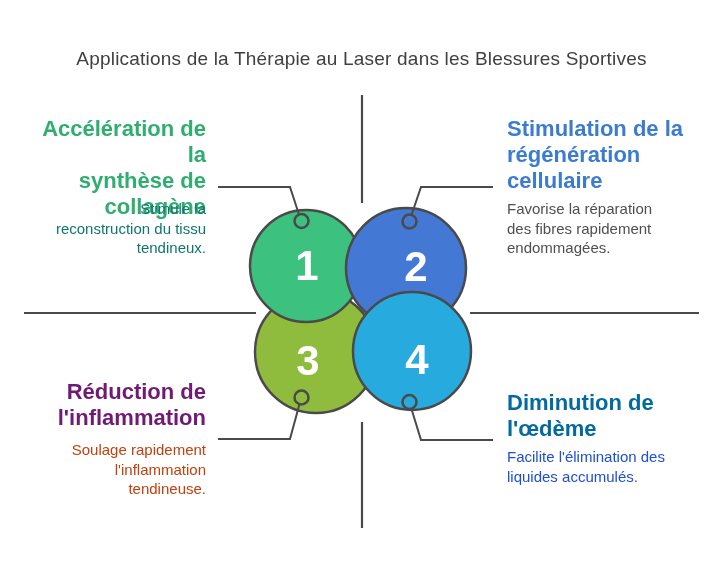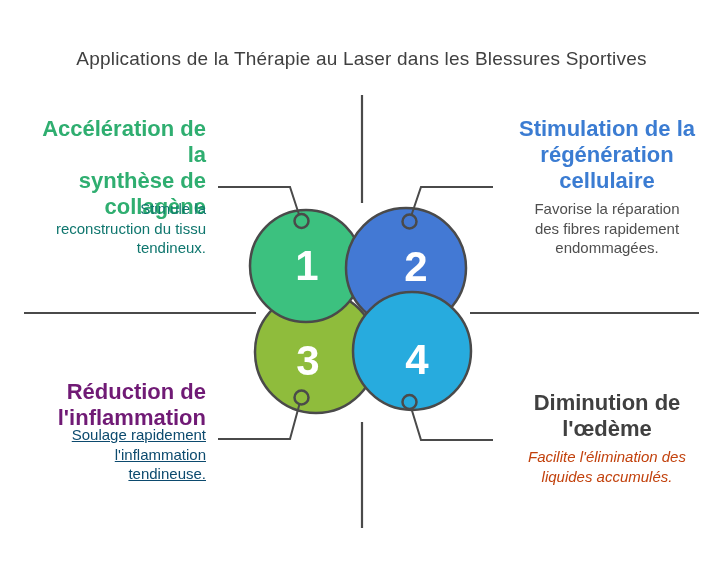--- a/index.html
+++ b/index.html
@@ -34,21 +34,21 @@
     line-height: 26px;
     white-space: pre-line;
   }
   .desc {
     position: absolute;
     font-size: 15px;
     line-height: 19.5px;
     white-space: pre-line;
   }
   .align-r { text-align: right; }
-  .align-l { text-align: center; }
+  .align-l { text-align: left; }
   .num {
     font-size: 42px;
     font-weight: bold;
     font-family: "Liberation Sans", sans-serif;
   }
 </style>
 </head>
 <body>
 
 <div class="canvas">
@@ -99,22 +99,22 @@
 
   <div class="heading align-l" style="left: 507px; top: 116px; width: 200px; color: rgb(59, 124, 210);">Stimulation de la
 régénération
 cellulaire</div>
   <div class="desc align-l" style="left: 507px; top: 199px; width: 200px; color: rgb(79, 79, 79);">Favorise la réparation
 des fibres rapidement
 endommagées.</div>
 
   <div class="heading align-r" style="left: 24px; top: 379px; width: 182px; color: #701a75;">Réduction de
 l'inflammation</div>
-  <div class="desc align-r" style="left: 24px; top: 425px; width: 182px; color: #0c4a6e; text-decoration: underline;">Soulage rapidement
+  <div class="desc align-r" style="left: 24px; top: 440px; width: 182px; color: #c2410c;">Soulage rapidement
 l'inflammation
 tendineuse.</div>
 
-  <div class="heading align-l" style="left: 507px; top: 390px; width: 200px; color: #404040;">Diminution de
+  <div class="heading align-l" style="left: 507px; top: 390px; width: 200px; color: #0369a1;">Diminution de
 l'œdème</div>
-  <div class="desc align-l" style="left: 507px; top: 447px; width: 200px; color: #c2410c; font-style: italic;">Facilite l'élimination des
+  <div class="desc align-l" style="left: 507px; top: 447px; width: 200px; color: #1d4ed8;">Facilite l'élimination des
 liquides accumulés.</div>
 
 </div>
 
 </body></html>

